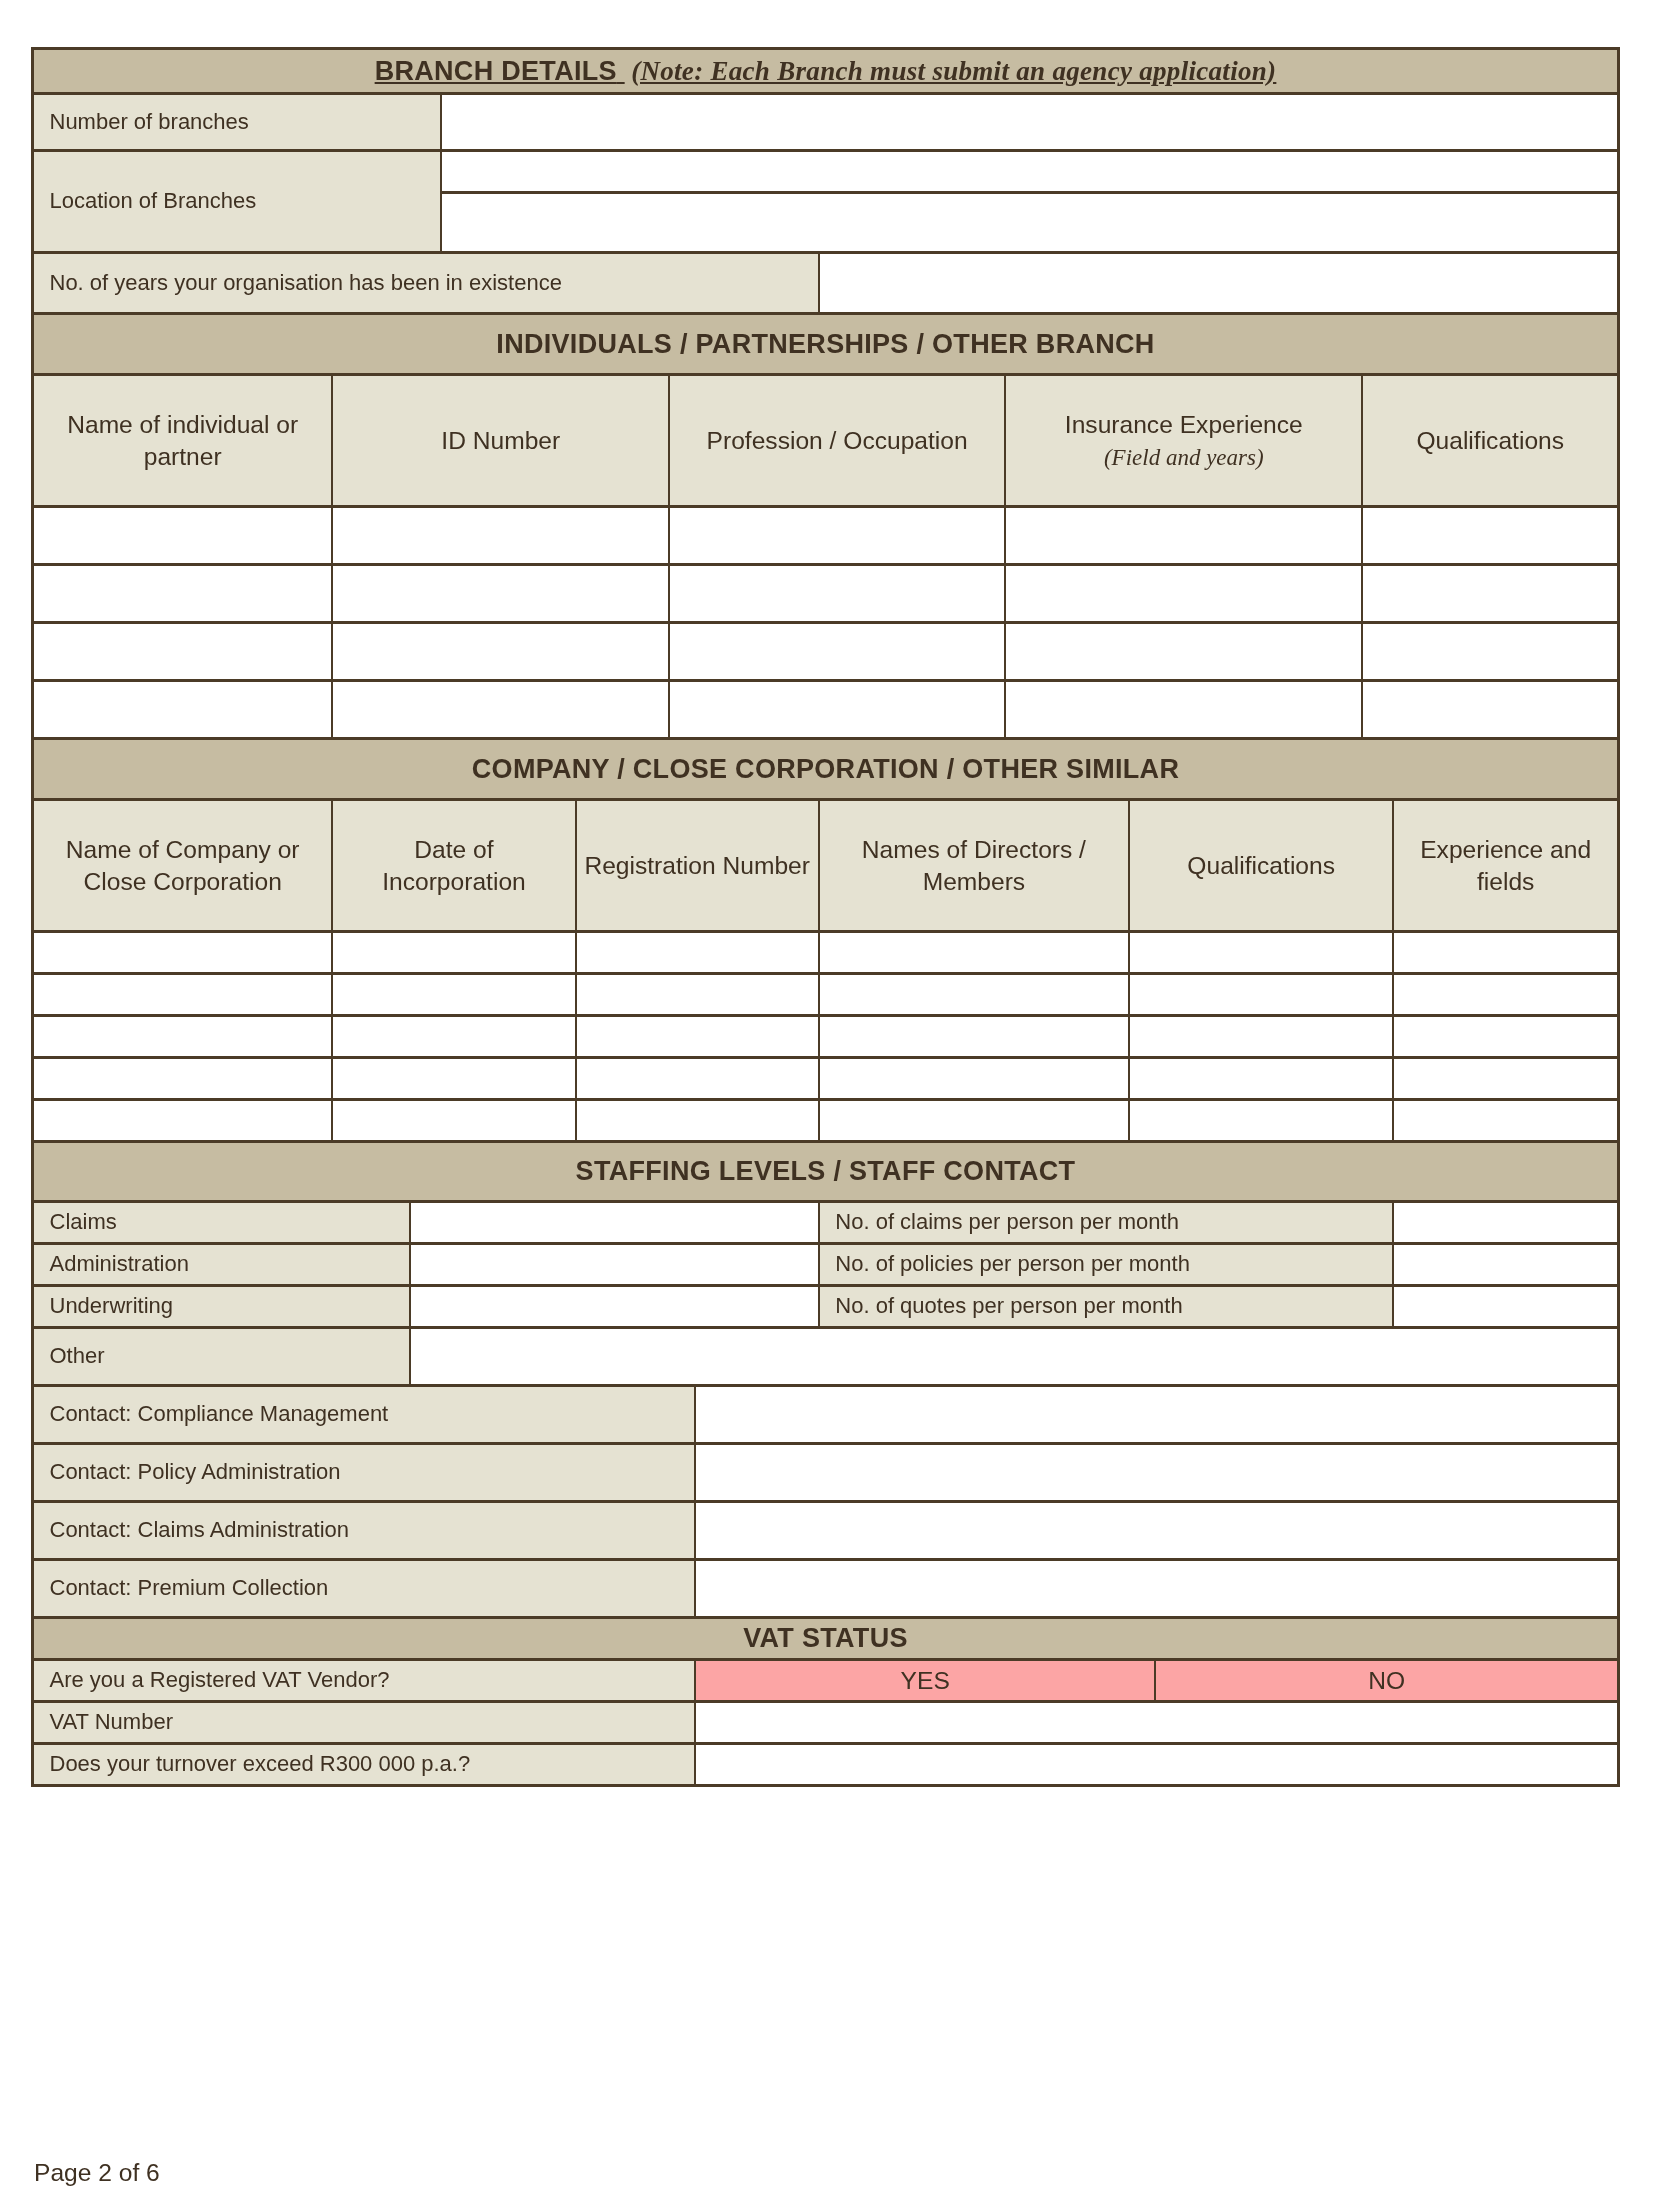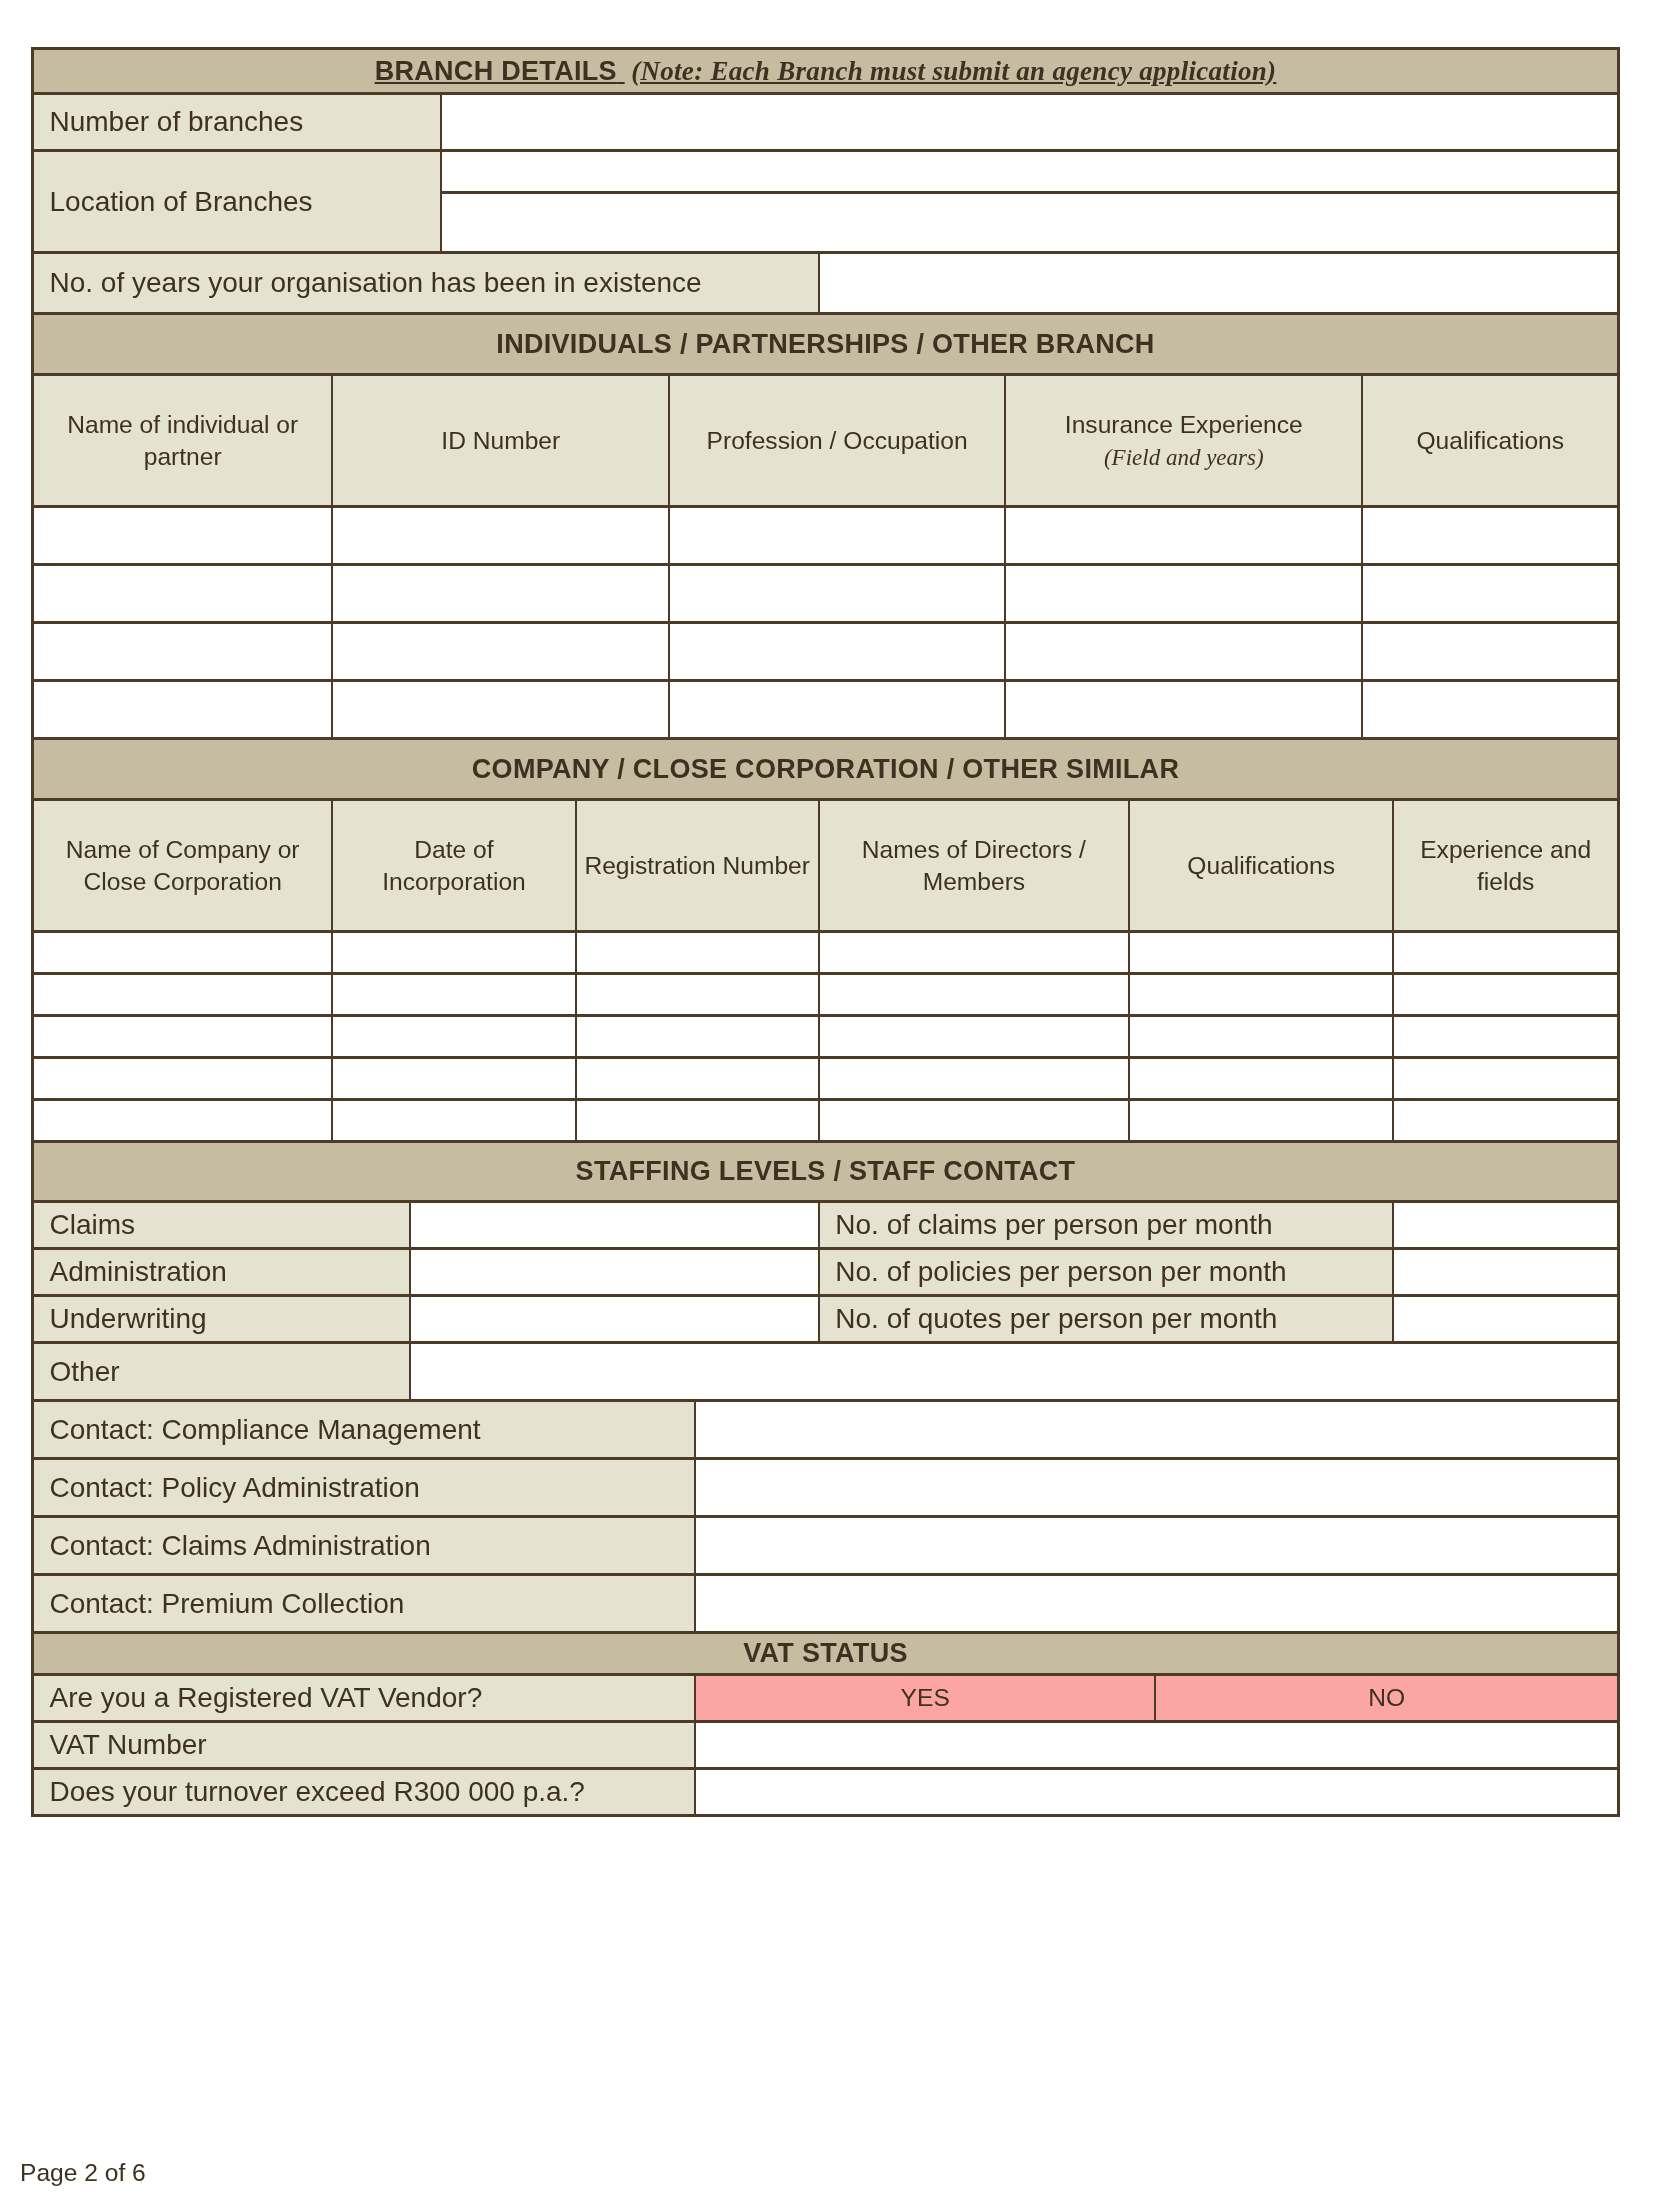--- a/index.html
+++ b/index.html
@@ -40,21 +40,21 @@
   }
   .band-note {
     font-family: "Liberation Serif", serif;
     font-style: italic;
     font-weight: bold;
     margin-left: 6.5px;
   }
   td.label {
     background: #e5e2d2;
     text-align: left;
-    font-size: 28px;
+    font-size: 22px;
     padding: 5.2px 6.5px 5.2px 15.5px;
     line-height: 1.2;
   }
   td.head {
     background: #e5e2d2;
     text-align: center;
     font-size: 24.6px;
     line-height: 1.3;
     padding: 5.2px 7.8px;
   }
@@ -74,21 +74,21 @@
   tr.h97  { height: 45px; text-decoration: underline;  }
   tr.h88  { height: 57px;  }
   tr.h91  { height: 58px;  }
   tr.h92  { height: 42px;  }
   tr.h93  { height: 60px;  }
   tr.h94  { height: 61px;  }
   tr.h95  { height: 61px;  }
   tr.h205 { height: 132px; }
   .footer {
     position: absolute;
-    left: 20px;
+    left: 34px;
     top: 2159px;
     font-size: 24.6px;
     color: #3f3122;
   }
 </style>
 </head>
 <body>
 
 <div class="page">
 

